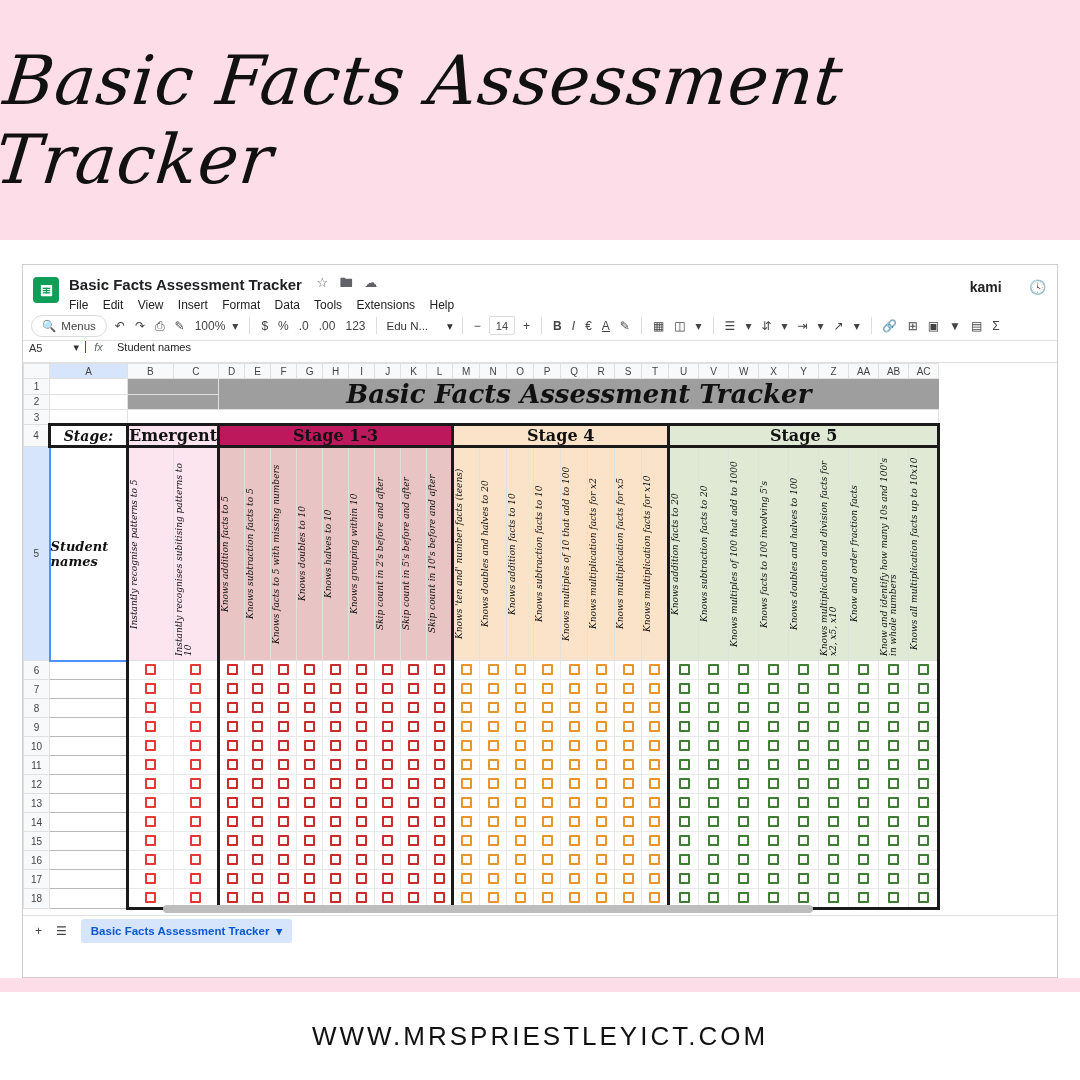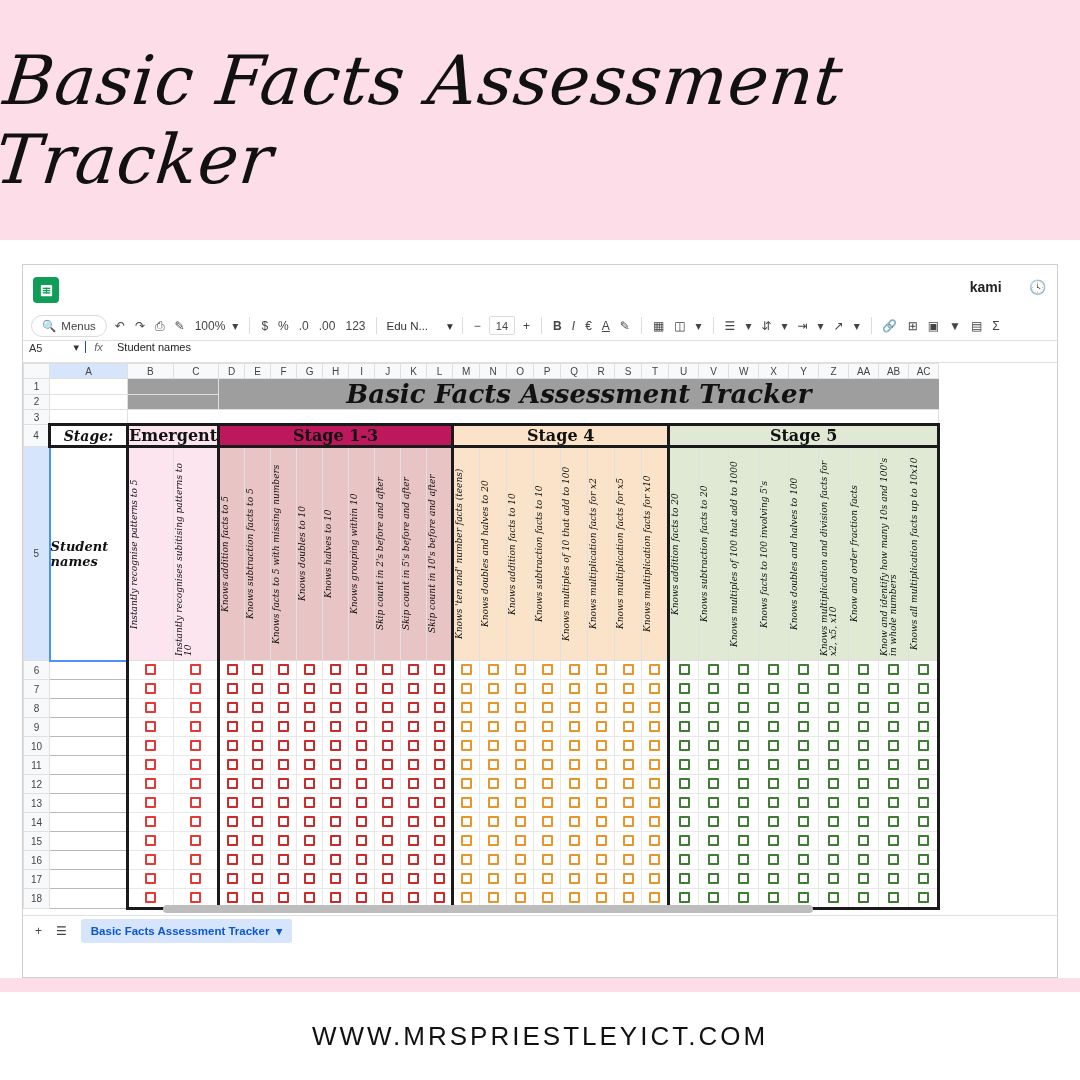--- a/index.html
+++ b/index.html
@@ -202,20 +202,39 @@
     <div class="gs-logo">
       <svg width="15" height="15" viewBox="0 0 16 16">
           <rect x="2" y="2" width="12" height="12" fill="#fff" rx="1"></rect>
           <rect x="4" y="5" width="8" height="1.4" fill="#0f9d58"></rect>
           <rect x="4" y="7.4" width="8" height="1.4" fill="#0f9d58"></rect>
           <rect x="4" y="9.8" width="8" height="1.4" fill="#0f9d58"></rect>
           <rect x="7.3" y="5" width="1.3" height="6.2" fill="#0f9d58"></rect>
         </svg>
     </div>
     <div class="title-block">
+      <div>
+        <span class="doc-title">Basic Facts Assessment Tracker</span>
+        <span class="title-icons">
+          <span>☆</span>
+          <span>🖿</span>
+          <span>☁</span>
+        </span>
+      </div>
+      <div class="menubar">
+        <span>File</span>
+        <span>Edit</span>
+        <span>View</span>
+        <span>Insert</span>
+        <span>Format</span>
+        <span>Data</span>
+        <span>Tools</span>
+        <span>Extensions</span>
+        <span>Help</span>
+      </div>
     </div>
     <div class="tb-right">
       <span class="kami">kami</span>
       <span class="hist-icon">🕓</span>
     </div>
   </div>
 
   <div class="toolbar">
     <div class="menus-pill">
       <span>🔍</span>

